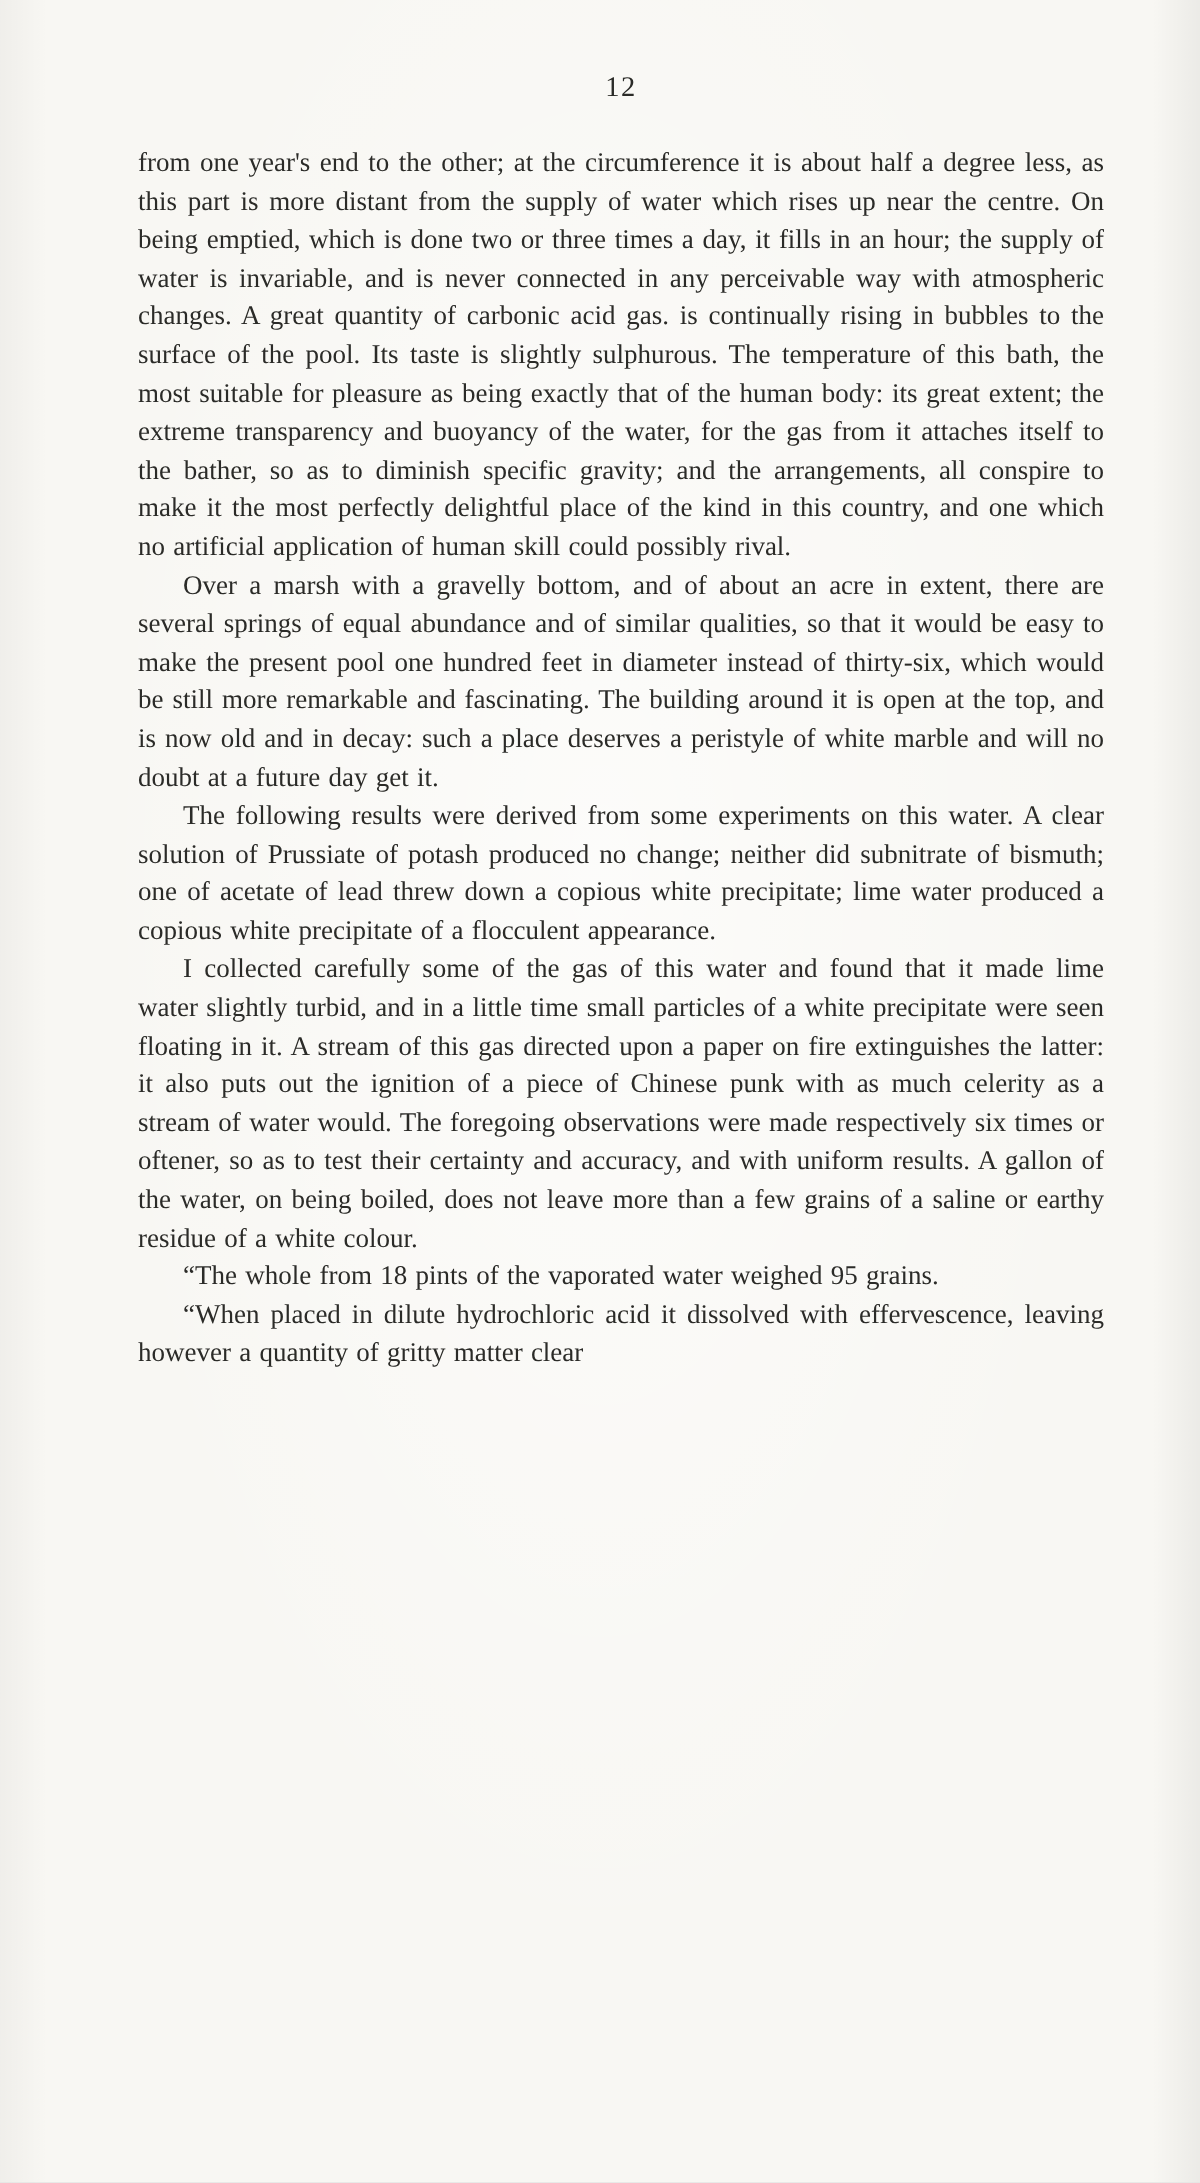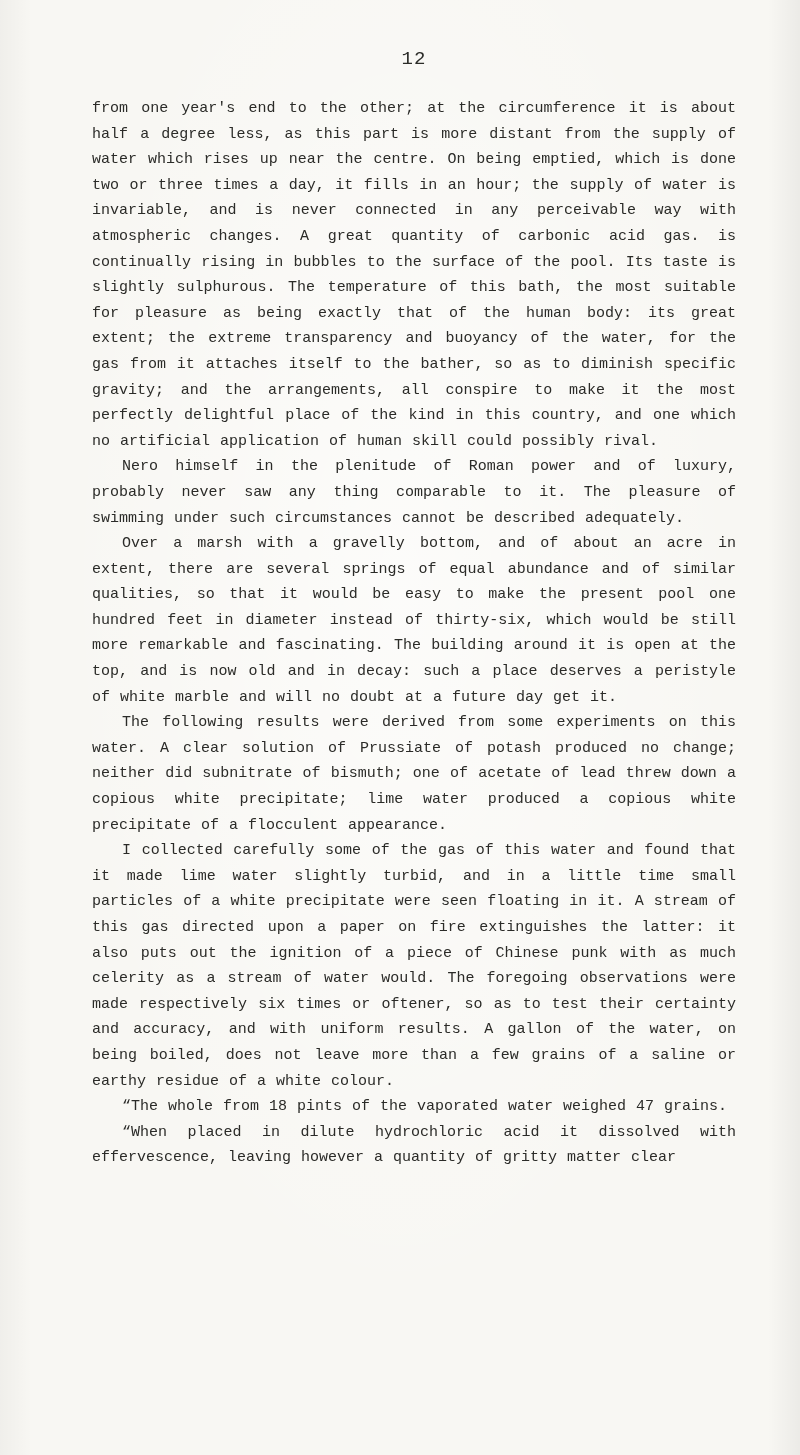--- a/index.html
+++ b/index.html
@@ -12,48 +12,47 @@
     width: 800px;
     height: 1455px;
     margin: 0 auto;
     background: #f8f7f3;
     background-image:
       radial-gradient(ellipse at 50% 40%, rgba(255,255,255,0.6) 0%, rgba(255,255,255,0) 60%),
       linear-gradient(90deg, rgba(0,0,0,0.035) 0%, rgba(0,0,0,0) 4%, rgba(0,0,0,0) 96%, rgba(0,0,0,0.05) 100%);
     box-sizing: border-box;
     padding: 48px 64px 40px 92px;
     color: #2b2b28;
-    font-family: Liberation Mono, monospace;
+    font-family: Liberation Serif, serif;
     overflow: hidden;
   }
   .page-number {
     text-align: center;
     font-size: 19px;
     letter-spacing: 1px;
     margin: 0 0 26px 0;
   }
   .text-block p {
     margin: 0;
-    font-size: 15px;
+    font-size: 18px;
     line-height: 25.6px;
     text-align: justify;
     word-spacing: 1px;
   }
   .text-block p.indent {
     text-indent: 30px;
   }
 </style>
 </head>
 <body>
 
 <div class="scan-page">
   <div class="page-number">12</div>
 
   <div class="text-block">
     <p>from one year's end to the other; at the circumference it is about half a degree less, as this part is more distant from the supply of water which rises up near the centre. On being emptied, which is done two or three times a day, it fills in an hour; the supply of water is invariable, and is never connected in any perceivable way with atmospheric changes. A great quantity of carbonic acid gas. is continually rising in bubbles to the surface of the pool. Its taste is slightly sulphurous. The temperature of this bath, the most suitable for pleasure as being exactly that of the human body: its great extent; the extreme transparency and buoyancy of the water, for the gas from it attaches itself to the bather, so as to diminish specific gravity; and the arrangements, all conspire to make it the most perfectly delightful place of the kind in this country, and one which no artificial application of human skill could possibly rival.</p>
-    <p class="indent">Nero himself in the plenitude of Roman power and of luxury, probably never saw any thing comparable to it. The pleasure of swimming under such circumstances cannot be described adequately.</p>
     <p class="indent">Over a marsh with a gravelly bottom, and of about an acre in extent, there are several springs of equal abundance and of similar qualities, so that it would be easy to make the present pool one hundred feet in diameter instead of thirty-six, which would be still more remarkable and fascinating. The building around it is open at the top, and is now old and in decay: such a place deserves a peristyle of white marble and will no doubt at a future day get it.</p>
     <p class="indent">The following results were derived from some experiments on this water. A clear solution of Prussiate of potash produced no change; neither did subnitrate of bismuth; one of acetate of lead threw down a copious white precipitate; lime water produced a copious white precipitate of a flocculent appearance.</p>
     <p class="indent">I collected carefully some of the gas of this water and found that it made lime water slightly turbid, and in a little time small particles of a white precipitate were seen floating in it. A stream of this gas directed upon a paper on fire extinguishes the latter: it also puts out the ignition of a piece of Chinese punk with as much celerity as a stream of water would. The foregoing observations were made respectively six times or oftener, so as to test their certainty and accuracy, and with uniform results. A gallon of the water, on being boiled, does not leave more than a few grains of a saline or earthy residue of a white colour.</p>
-    <p class="indent">“The whole from 18 pints of the vaporated water weighed 47 grains.</p>
+    <p class="indent">“The whole from 18 pints of the vaporated water weighed 95 grains.</p>
     <p class="indent">“When placed in dilute hydrochloric acid it dissolved with effervescence, leaving however a quantity of gritty matter clear</p>
   </div>
 </div>
 
 </body></html>

